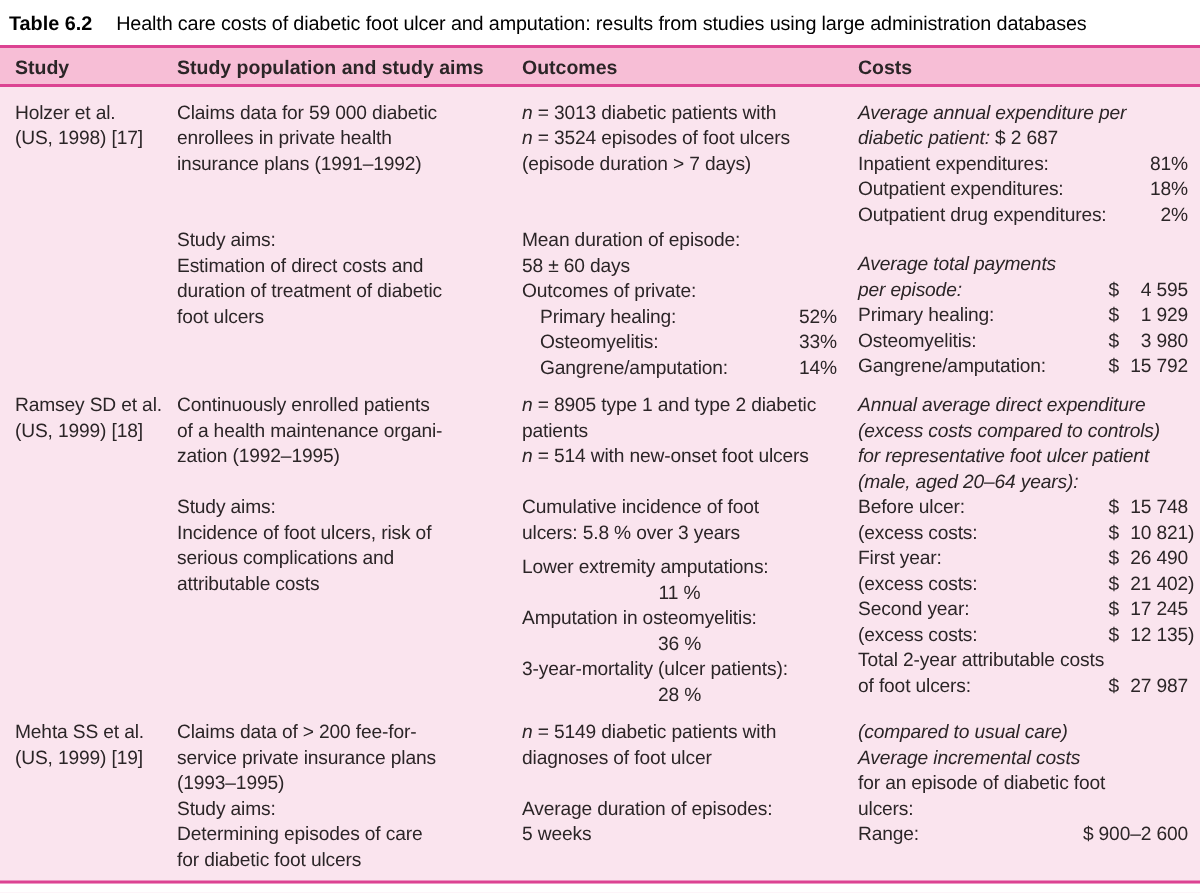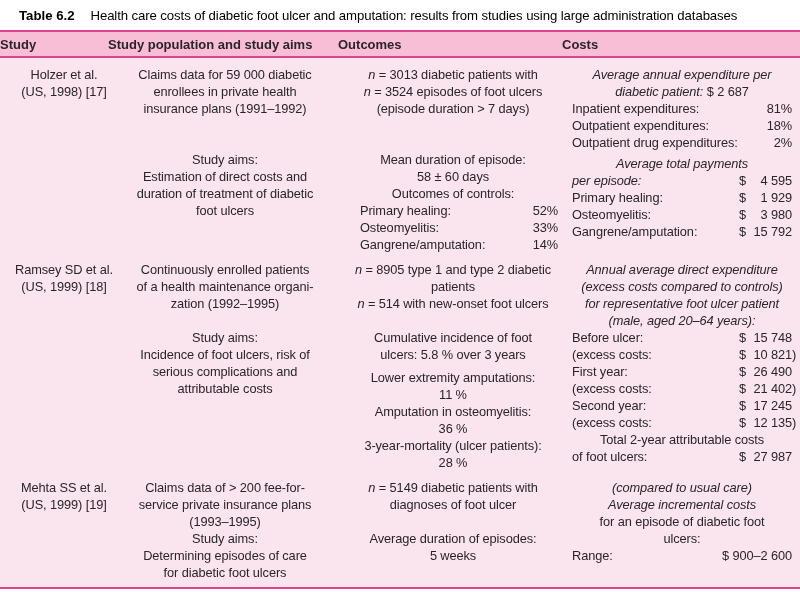--- a/index.html
+++ b/index.html
@@ -4,48 +4,48 @@
 <style>
   :root{
     --header-bg:#f7bed6;
     --body-bg:#fae4ee;
     --border:#dc4392;
     --text:#2b2527;
   }
   *{box-sizing:border-box;margin:0;padding:0;}
   html,body{width:800px;height:595px;overflow:hidden;background:#ffffff;}
   .page{width:800px;height:595px;font-family:"Liberation Sans",sans-serif;background:#ffffff;}
-  .title-row{height:30px;display:flex;align-items:center;padding-left:19px;font-size:13.2px;color:#000;}
+  .title-row{height:30px;display:flex;align-items:center;padding-left:6px;font-size:13.2px;color:#000;}
   .title-label{font-weight:bold;margin-right:16px;white-space:nowrap;}
   .title-text{white-space:nowrap;letter-spacing:-0.1px;}
   .thead{
     display:grid;grid-template-columns:108px 230px 224px 1fr;
-    padding-right:8px;height:28px;align-items:center;
+    padding-left:10px;padding-right:8px;height:28px;align-items:center;
     background:var(--header-bg);
     border-top:2px solid var(--border);
     border-bottom:2px solid var(--border);
     font-weight:bold;font-size:13px;color:var(--text);
   }
   .tbody{
     background:var(--body-bg);
     padding:8px 0 6px;
     height:531px;
     border-bottom:2px solid var(--border);
   }
   .trow{display:grid;grid-template-columns:108px 230px 224px 1fr;padding-left:10px;padding-right:8px;}
   .trow + .trow{margin-top:8px;}
   .cell{font-size:12.8px;line-height:17px;letter-spacing:-0.1px;color:var(--text);}
   .c2{padding-right:16px;}
   .c3{padding-right:14px;}
-  .line{white-space:nowrap;text-align:center;}
+  .line{white-space:nowrap;}
   .it{font-style:italic;}
   .g34{margin-top:34px;}
   .g17{margin-top:17px;}
   .g6{margin-top:6px;}
-  .g2{margin-top:4px;font-style:italic;}
+  .g2{margin-top:16px;font-style:italic;}
   .kv{display:flex;justify-content:space-between;white-space:nowrap;gap:24px;}
   .kv.indent{padding-left:12px;}
   .sv{text-align:center;}
   .money{display:inline-flex;}
   .amt{display:inline-block;width:46px;text-align:right;}
   .suf{display:inline-block;width:0;overflow:visible;}
 </style>
 </head>
 <body>
 
@@ -80,21 +80,21 @@
           <div class="line">Estimation of direct costs and</div>
           <div class="line">duration of treatment of diabetic</div>
           <div class="line">foot ulcers</div>
         </div>
         <div class="cell c3">
           <div class="line"><span class="it">n</span><span> = 3013 diabetic patients with</span></div>
           <div class="line"><span class="it">n</span><span> = 3524 episodes of foot ulcers</span></div>
           <div class="line">(episode duration &gt; 7 days)</div>
           <div class="line g34">Mean duration of episode:</div>
           <div class="line">58 ± 60 days</div>
-          <div class="line">Outcomes of controls:</div>
+          <div class="line">Outcomes of private:</div>
           <div class="kv indent">
               <span class="k">Primary healing:</span>
               <span class="v">52%</span>
             </div>
           <div class="kv indent">
               <span class="k">Osteomyelitis:</span>
               <span class="v">33%</span>
             </div>
           <div class="kv indent">
               <span class="k">Gangrene/amputation:</span>

